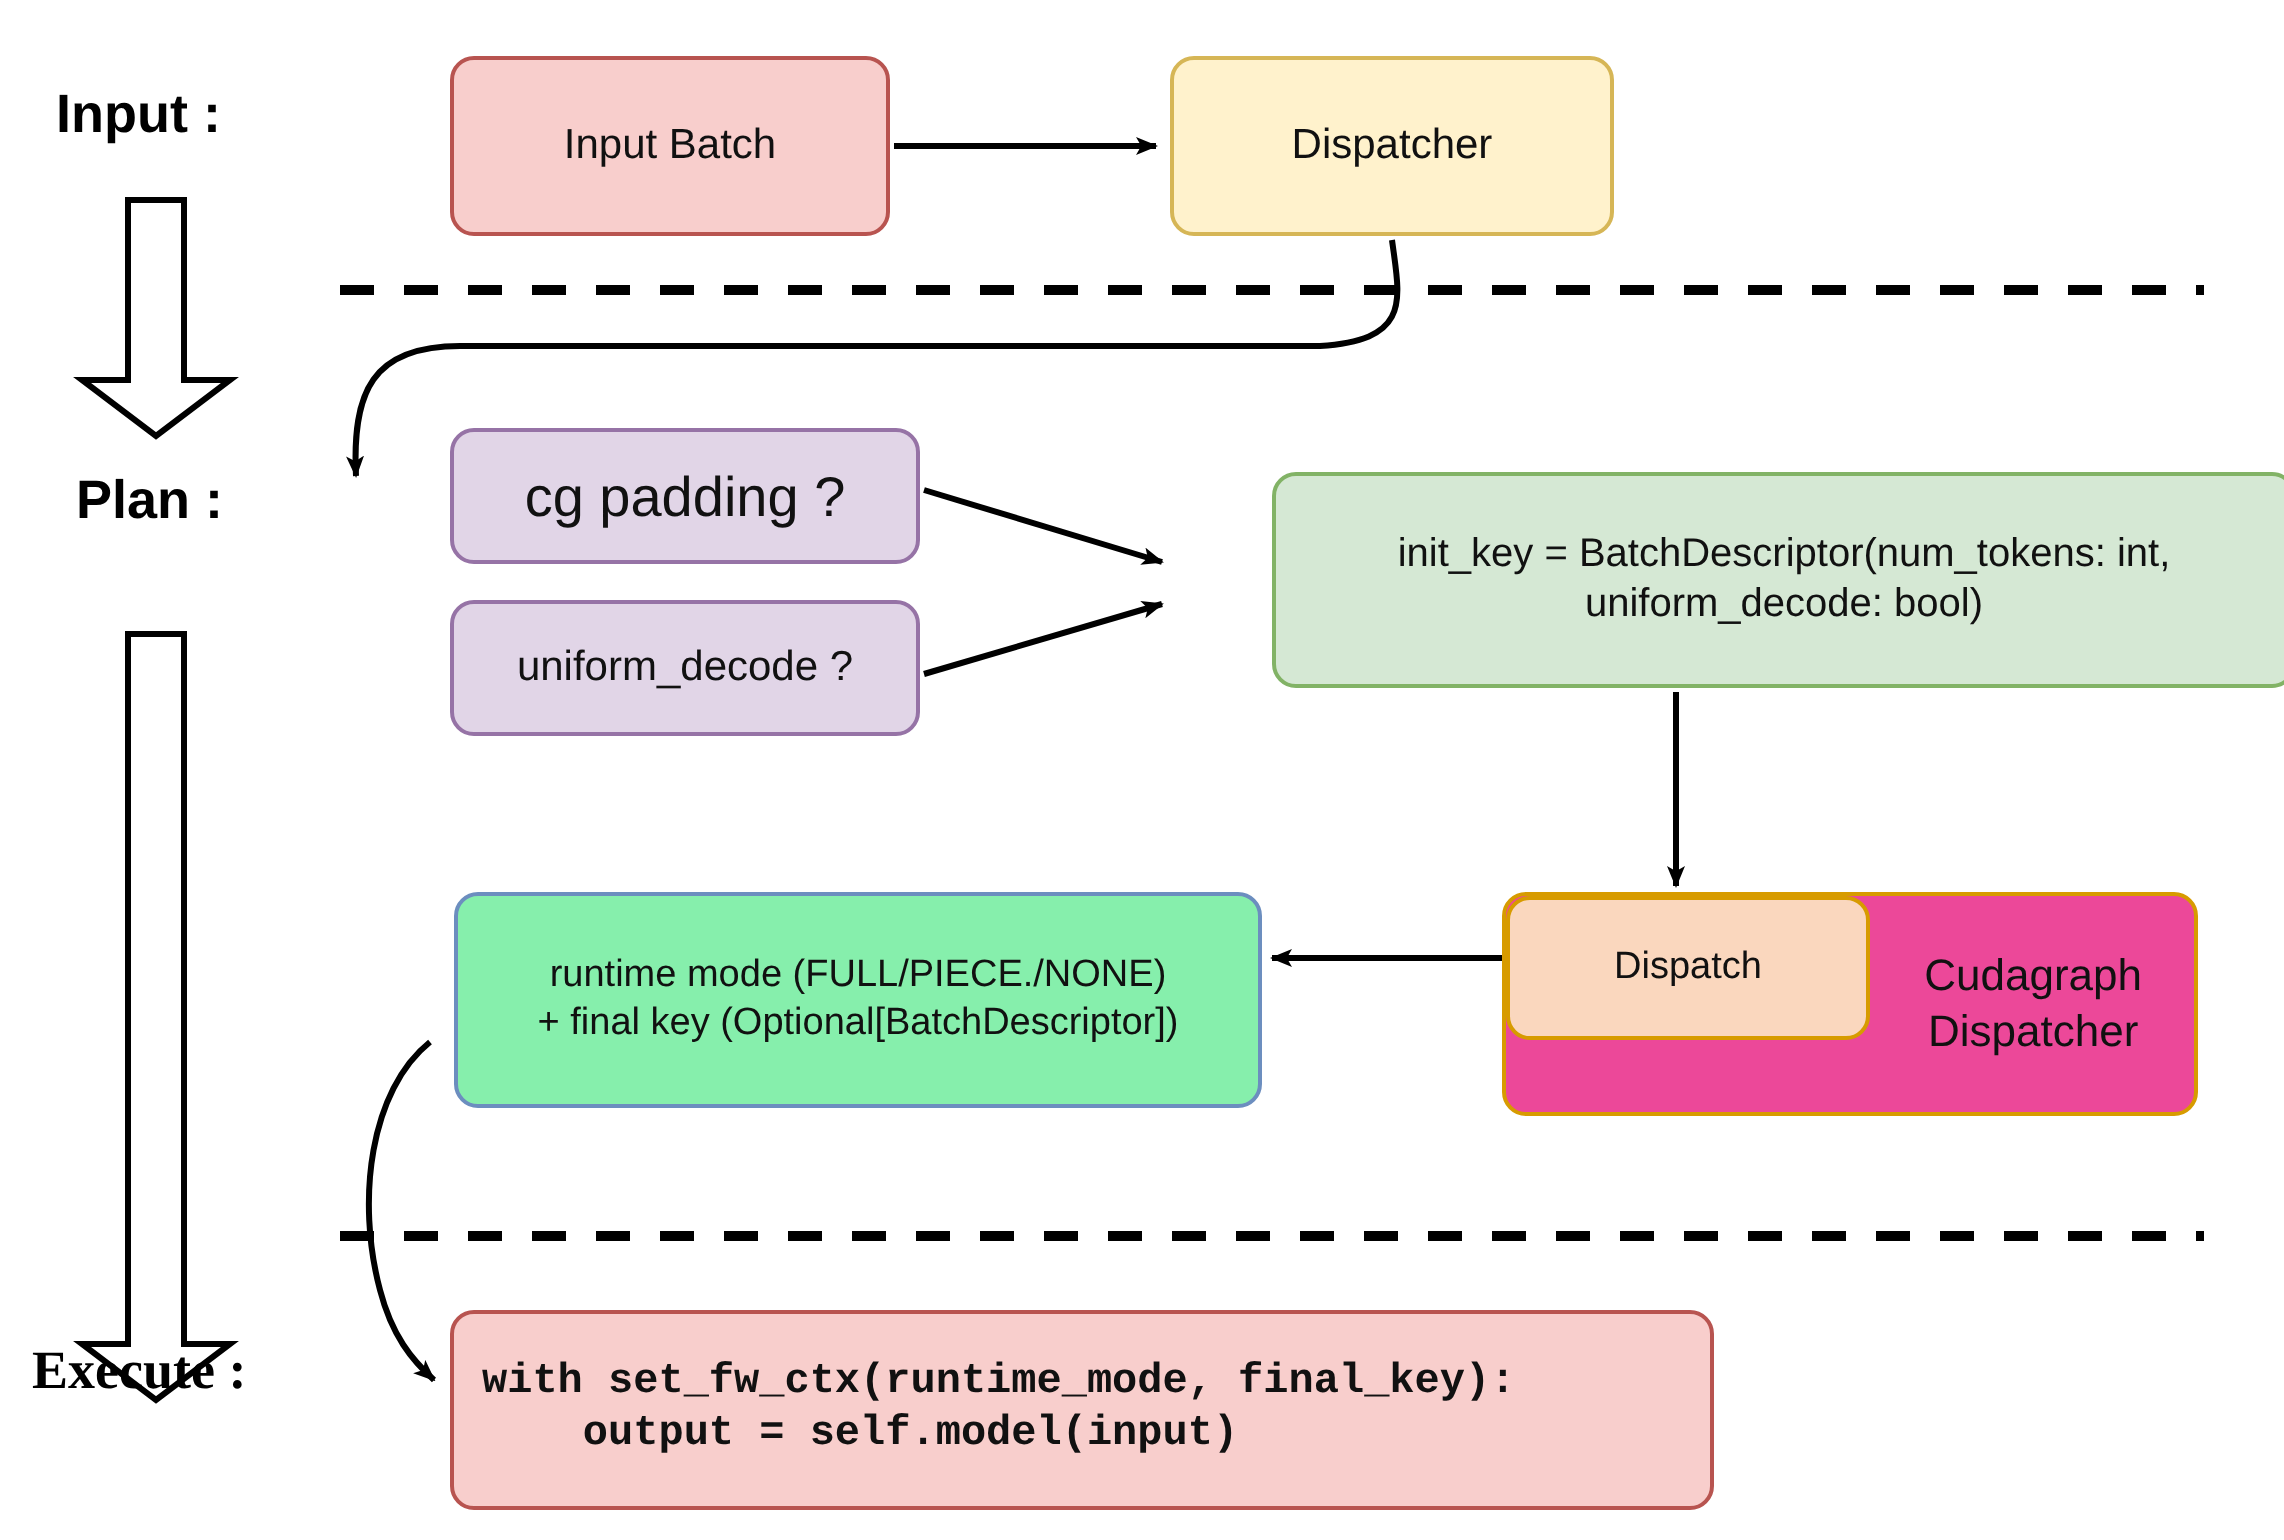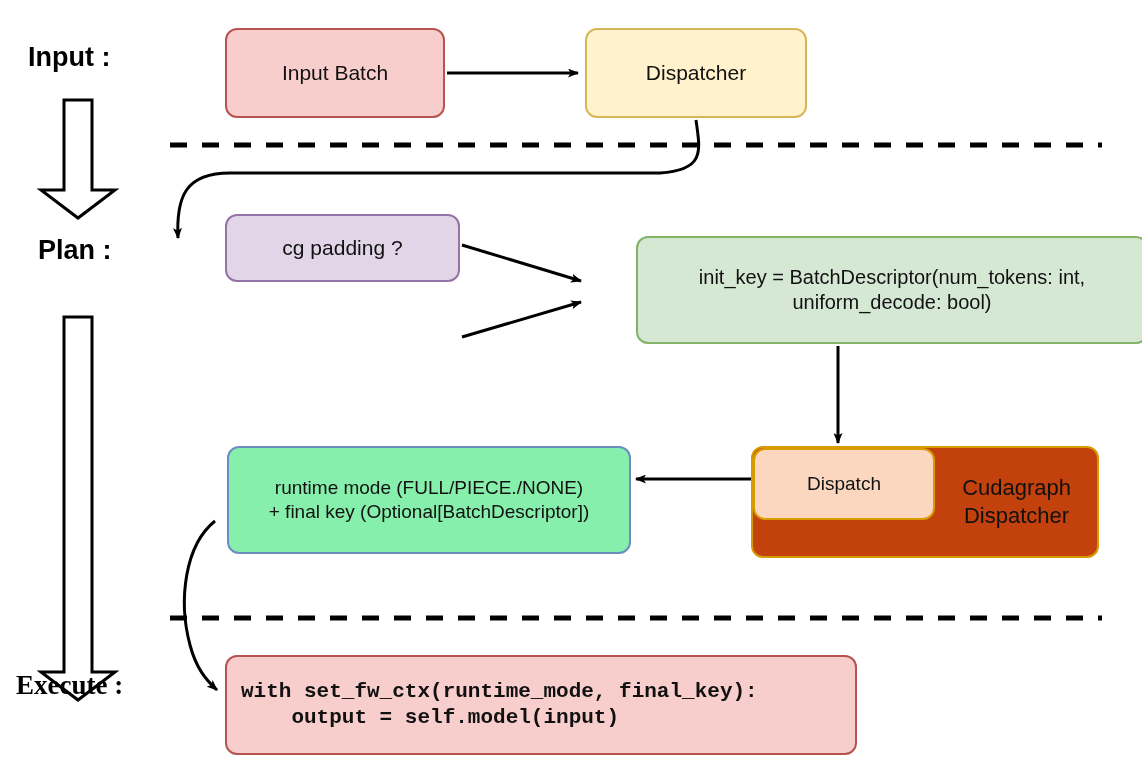--- a/index.html
+++ b/index.html
@@ -97,29 +97,31 @@
   <div class="stage-label" style="left:38px; top:235px; font-size:27px;">Plan :</div>
   <div class="stage-label" style="left:16px; top:670px; font-size:27px;font-family:Liberation Serif, serif;">Execute :</div>
 
   <div class="node" style="left:225px; top:28px; width:220px; height:90px;
               background:#f8cecc; border-color:#b85450; font-size:21px;">Input Batch</div>
 
   <div class="node" style="left:585px; top:28px; width:222px; height:90px;
               background:#fff2cc; border-color:#d6b656; font-size:21px;">Dispatcher</div>
 
   <div class="node" style="left:225px; top:214px; width:235px; height:68px;
-              background:#e1d5e7; border-color:#9673a6; font-size:21px;">cg padding ?</div>
+              background:#e1d5e7; border-color:#9673a6; font-size:28px;">cg padding ?</div>
 
+  <div class="node" style="left:225px; top:300px; width:235px; height:68px;
+              background:#e1d5e7; border-color:#9673a6; font-size:21px;">uniform_decode ?</div>
 
   <div class="node" style="left:588px; top:236px; width:512px; height:108px;
               background:#d5e8d4; border-color:#82b366; font-size:20px; white-space:pre-line;margin-left:48px;">init_key = BatchDescriptor(num_tokens: int,
 uniform_decode: bool)</div>
 
   <div class="node group-node" style="left:751px; top:446px; width:348px; height:112px;
-              background:#c2410c; border-color:#d79b00; font-size:22px; white-space:pre-line;">Cudagraph
+              background:#ec4899; border-color:#d79b00; font-size:22px; white-space:pre-line;">Cudagraph
 Dispatcher</div>
 
   <div class="node" style="left:753px; top:448px; width:182px; height:72px;
               background:#fad7be; border-color:#d79b00; font-size:19px;">Dispatch</div>
 
   <div class="node" style="left:227px; top:446px; width:404px; height:108px;
               background:#86efac; border-color:#6c8ebf; font-size:19px; white-space:pre-line;">runtime mode (FULL/PIECE./NONE)
 + final key (Optional[BatchDescriptor])</div>
 
   <div class="node code-node" style="left:225px; top:655px; width:632px; height:100px;

